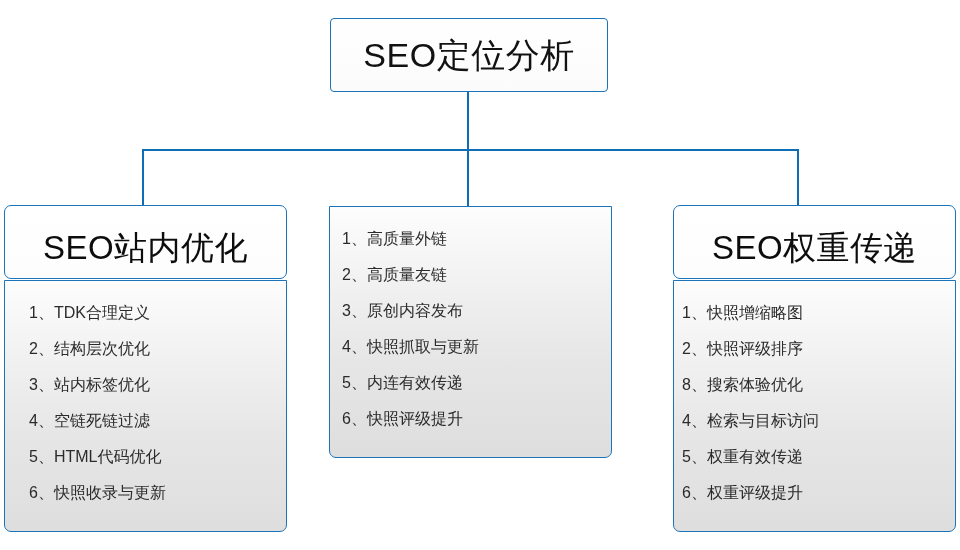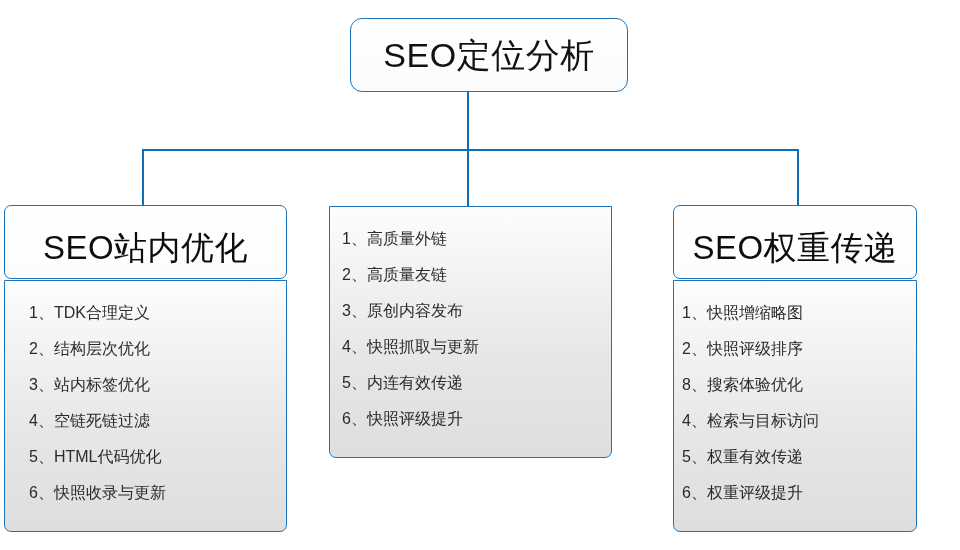--- a/index.html
+++ b/index.html
@@ -22,26 +22,25 @@
 
   
   .root-box {
     position: absolute;
     left: 330px;
     top: 18px;
     width: 278px;
     height: 74px;
     box-sizing: border-box;
     border: 1.6px solid #1b73ba;
-    border-radius: 12px;
+    border-radius: 4px;
     background: linear-gradient(to bottom, #ffffff 0%, #fdfdfd 55%, #fbfbfb 100%);
     display: flex;
     align-items: center;
     justify-content: center;
-    margin-left: 20px;
   }
   .root-title {
     font-size: 34px;
     line-height: 1;
     color: #121212;
     letter-spacing: 0.5px;
     white-space: nowrap;
   }
 
   
@@ -87,21 +86,21 @@
   }
 
   
   .column {
     position: absolute;
     top: 205px;
     width: 283px;
   }
   .column.col-1 { left: 4px;   width: 283px; }
   .column.col-2 { left: 329px; width: 283px; }
-  .column.col-3 { left: 673px; width: 244px; }
+  .column.col-3 { left: 673px; width: 283px; }
 
   .col-header {
     box-sizing: border-box;
     width: 100%;
     height: 74px;
     border: 1.6px solid #1b73ba;
     border-radius: 7px;
     background: linear-gradient(to bottom, #ffffff 0%, #fefefe 60%, #fcfcfc 100%);
     display: flex;
     align-items: center;

